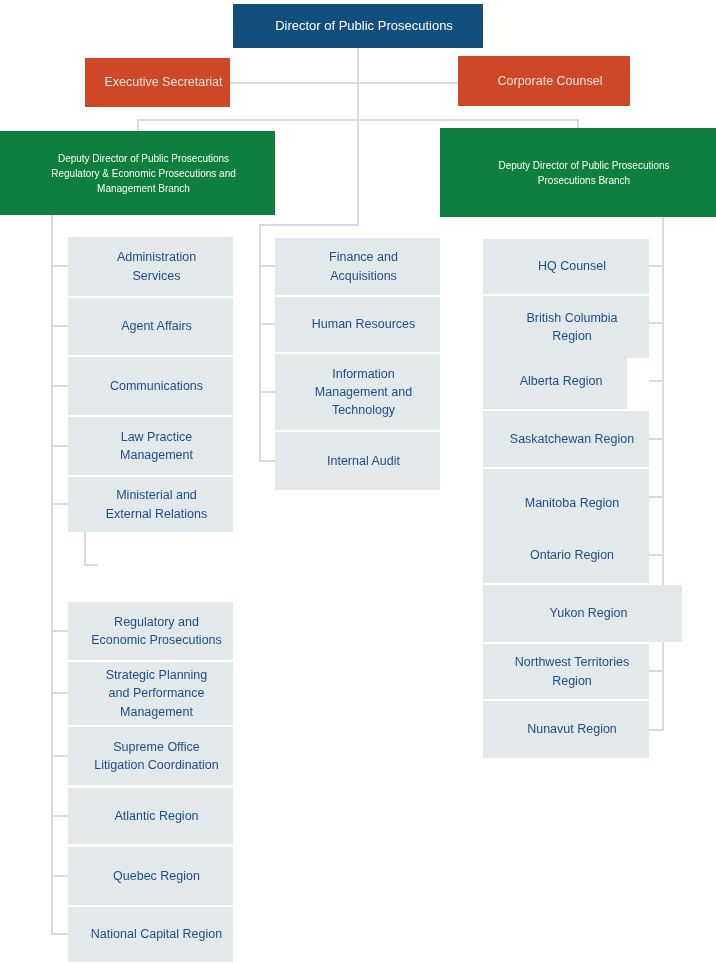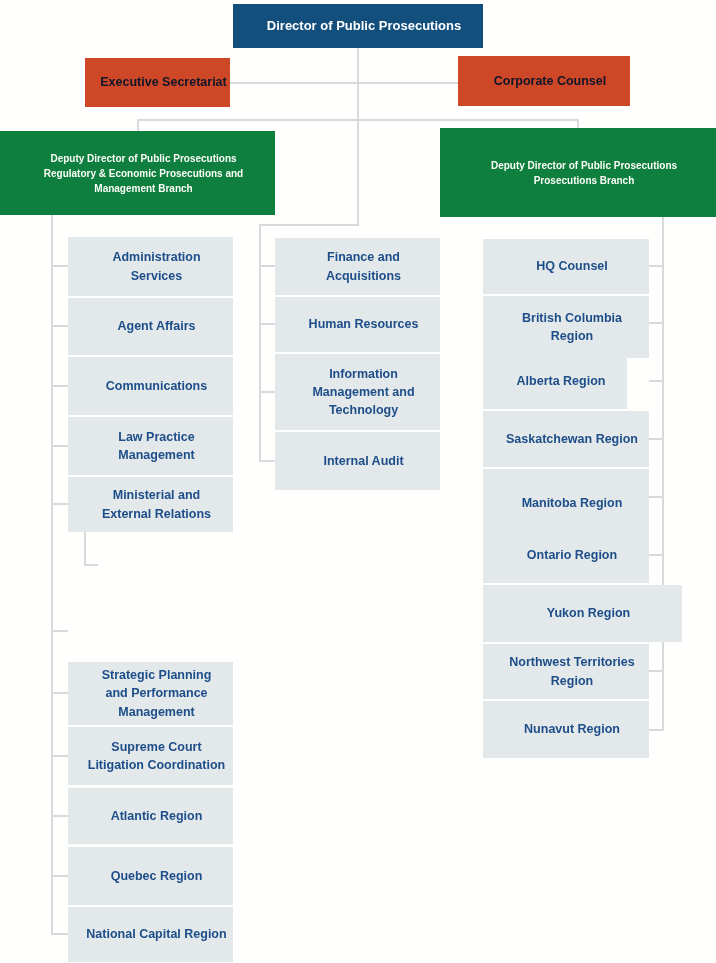--- a/index.html
+++ b/index.html
@@ -14,27 +14,27 @@
   .line { position: absolute; background: #d8dbdd; }
   .v { width: 2px; }
   .h { height: 2px; }
   .node {
     position: absolute;
     display: flex;
     flex-direction: column;
     align-items: center;
     justify-content: center;
     text-align: center;
-    font-weight: bold;
+    font-weight: normal;
     box-sizing: border-box;
     padding-left: 12px;
   }
   .ln { white-space: nowrap; }
   .blue   { background: #134f7d; color: #ffffff; font-size: 13px;  line-height: 1.35; }
-  .orange { background: #ce4727; color: #0f172a; font-size: 12.5px; line-height: 1.35; align-items: center; }
+  .orange { background: #ce4727; color: #e5e5e5; font-size: 12.5px; line-height: 1.35; align-items: center; }
   .green  { background: #0e7f3e; color: #fdfdf8; font-size: 10px; line-height: 1.5; }
   .gray   { background: #e3e8ea; color: #1d4e89; font-size: 12.5px; line-height: 1.45; }
 </style>
 </head>
 <body>
 
 <div class="canvas">
 
   <div class="line v" style="left:357px;top:48px;height:177px"></div>
   <div class="line h" style="left:230px;top:82px;width:127px"></div>
@@ -111,27 +111,31 @@
     <div class="ln">Communications</div>
   </div>
   <div class="node gray" style="left:68px;top:417px;width:165px;height:58px">
     <div class="ln">Law Practice</div>
     <div class="ln">Management</div>
   </div>
   <div class="node gray" style="left:68px;top:477px;width:165px;height:55px">
     <div class="ln">Ministerial and</div>
     <div class="ln">External Relations</div>
   </div>
+  <div class="node gray" style="left:68px;top:602px;width:165px;height:58px">
+    <div class="ln">Regulatory and</div>
+    <div class="ln">Economic Prosecutions</div>
+  </div>
   <div class="node gray" style="left:68px;top:662px;width:165px;height:63px">
     <div class="ln">Strategic Planning</div>
     <div class="ln">and Performance</div>
     <div class="ln">Management</div>
   </div>
   <div class="node gray" style="left:68px;top:727px;width:165px;height:58px">
-    <div class="ln">Supreme Court</div>
+    <div class="ln">Supreme Office</div>
     <div class="ln">Litigation Coordination</div>
   </div>
   <div class="node gray" style="left:68px;top:788px;width:165px;height:56px">
     <div class="ln">Atlantic Region</div>
   </div>
   <div class="node gray" style="left:68px;top:847px;width:165px;height:58px">
     <div class="ln">Quebec Region</div>
   </div>
   <div class="node gray" style="left:68px;top:907px;width:165px;height:55px">
     <div class="ln">National Capital Region</div>

